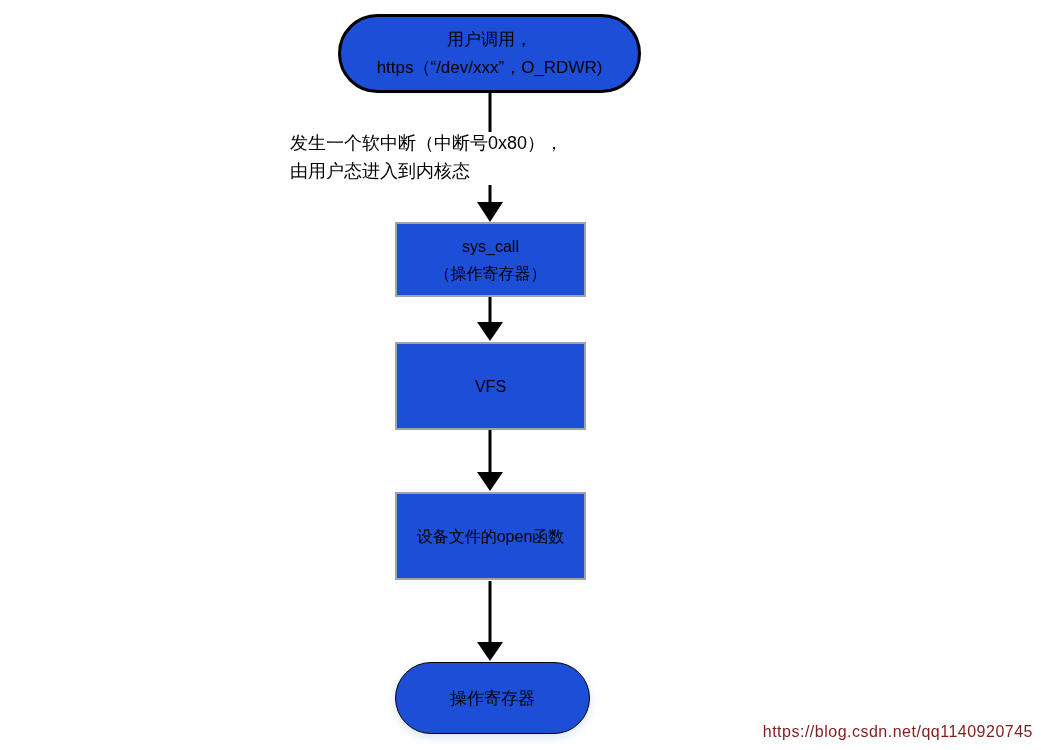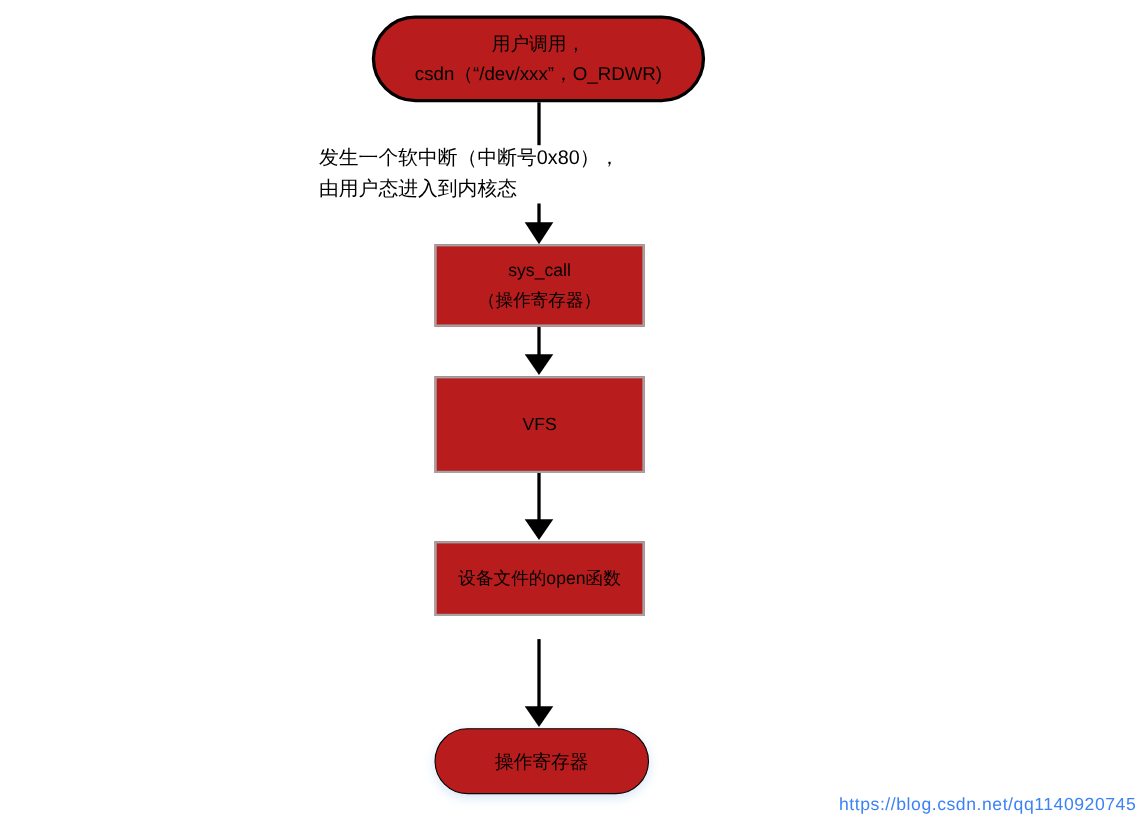--- a/index.html
+++ b/index.html
@@ -2,34 +2,34 @@
 <html><head>
 <meta charset="utf-8">
 <style>
   html,body { margin:0; padding:0; background:#ffffff; }
   .canvas {
     position:relative; width:1041px; height:750px; background:#ffffff;
     font-family:"Liberation Sans","DejaVu Sans",sans-serif; color:#000000; overflow:hidden;
   }
   svg.connectors { position:absolute; left:0; top:0; width:1041px; height:750px; }
   .node {
-    position:absolute; box-sizing:border-box; background:#b91c1c;
+    position:absolute; box-sizing:border-box; background:#1d4ed8;
     display:flex; flex-direction:column; align-items:center; justify-content:center;
     text-align:center;
   }
   .terminator { border:3px solid #000000; border-radius:42px; }
   .process    { border:2px solid #a3a3a3; }
   .node .nline { white-space:nowrap; }
 
   .node-start { left:338px; top:14px; width:303px; height:79px; font-size:17px; line-height:28px; }
   .node-syscall { left:395px; top:222px; width:191px; height:75px; font-size:16px; line-height:27px; }
   .node-vfs     { left:395px; top:342px; width:191px; height:88px; font-size:16px; line-height:27px;gap:24px; }
-  .node-devopen { left:395px; top:492px; width:191px; height:68px; font-size:16px; line-height:27px; padding:0 0; }
+  .node-devopen { left:395px; top:492px; width:191px; height:88px; font-size:16px; line-height:27px; padding:0 0; }
   .node-end {
-    left:395px; top:662px; width:195px; height:60px; font-size:17px;
+    left:395px; top:662px; width:195px; height:72px; font-size:17px;
     border-width:1.5px; border-radius:36px;
     box-shadow:0 3px 10px rgba(160,195,235,0.45);
   }
 
   .edge-label {
     position:absolute; left:290px; top:129px; width:400px;
     text-align:left; font-size:18px; line-height:28px; white-space:nowrap;
   }
 
   .watermark {
@@ -64,21 +64,21 @@
     </g>
 
     <g>
       <line x1="490" y1="581" x2="490" y2="644" stroke="#000000" stroke-width="3"></line>
       <polygon points="477,642 503,642 490,661" fill="#000000"></polygon>
     </g>
   </svg>
 
   <div class="node terminator node-start">
     <div class="nline">用户调用，</div>
-    <div class="nline">csdn（“/dev/xxx”，O_RDWR)</div>
+    <div class="nline">https（“/dev/xxx”，O_RDWR)</div>
   </div>
 
   <div class="edge-label">
     <div class="nline">发生一个软中断（中断号0x80），</div>
     <div class="nline">由用户态进入到内核态</div>
   </div>
 
   <div class="node process node-syscall">
     <div class="nline">sys_call</div>
     <div class="nline">（操作寄存器）</div>
@@ -89,15 +89,15 @@
   </div>
 
   <div class="node process node-devopen">
     <div>设备文件的open函数</div>
   </div>
 
   <div class="node terminator node-end">
     <div class="nline">操作寄存器</div>
   </div>
 
-  <div class="watermark" style="color: #3b82f6;">https://blog.csdn.net/qq1140920745</div>
+  <div class="watermark" style="color: #7f1d1d;">https://blog.csdn.net/qq1140920745</div>
 
 </div>
 
 </body></html>

